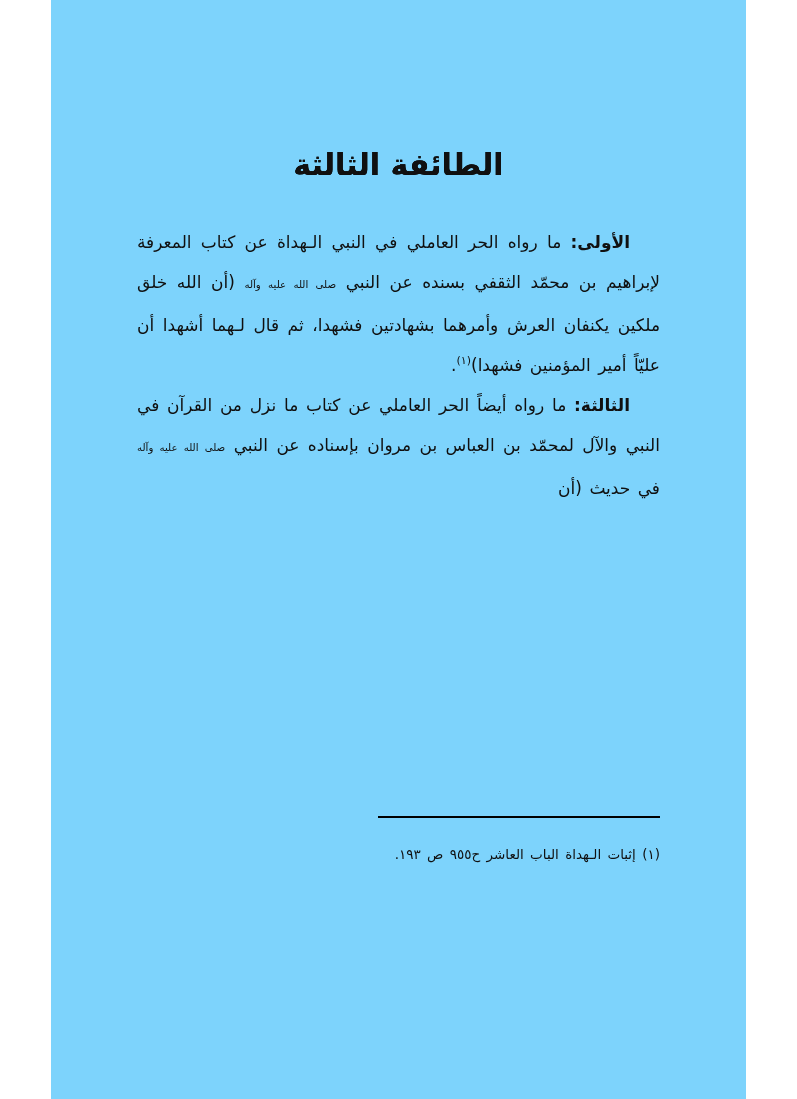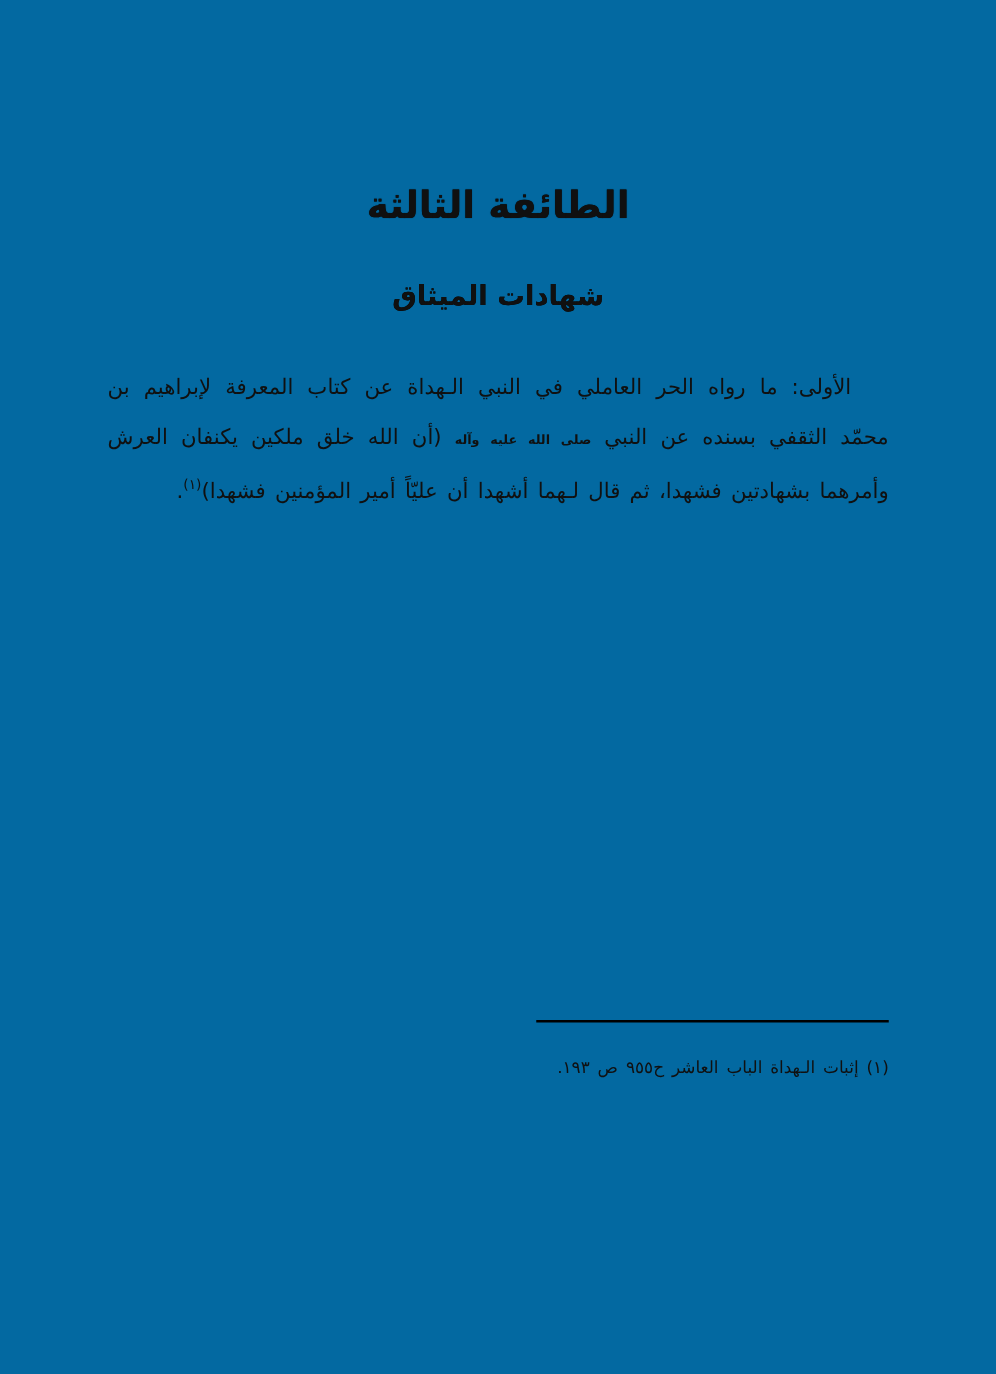--- a/index.html
+++ b/index.html
@@ -1,24 +1,24 @@
 <!DOCTYPE html>
 <html lang="ar" dir="rtl"><head>
 <meta charset="utf-8">
 <style>
   * { margin: 0; padding: 0; box-sizing: border-box; }
   html, body { background: #ffffff; }
   body { font-family: "DejaVu Sans", sans-serif; }
 
   .page {
     position: relative;
-    width: 797px;
+    width: 695px;
     height: 1099px;
     margin: 0 auto;
-    background: #0369a1;
+    background: #7dd3fc;
     direction: rtl;
     color: #101010;
     padding: 146px 86px 0 86px;
     overflow: hidden;
   }
 
   .title {
     text-align: center;
     font-size: 30px;
     font-weight: 700;
@@ -39,25 +39,25 @@
   .body {
     margin-top: 38px;
     font-size: 17px;
     line-height: 40px;
     text-align: justify;
     word-spacing: 0.12em;
   }
 
   .para { text-indent: 30px; }
 
-  .lead { font-weight: 400; }
+  .lead { font-weight: 700; }
 
   .honorific {
     font-size: 0.6em;
-    font-weight: 700;
+    font-weight: 400;
     white-space: nowrap;
   }
 
   sup.fnref {
     font-size: 11px;
     line-height: 0;
     vertical-align: 7px;
   }
 
   .footnotes {
@@ -82,29 +82,29 @@
     color: #101010;
   }
 </style>
 </head>
 <body>
 
 <div class="page">
 
   <h1 class="title">الطائفة الثالثة</h1>
 
-  <h2 class="subtitle">شهادات الميثاق</h2>
 
   <div class="body">
 
 
     <p class="para"><span class="lead">الأولى:</span><span> ما رواه الحر العاملي في النبي الـهداة عن كتاب المعرفة لإبراهيم بن محمّد الثقفي بسنده عن النبي </span><span class="honorific">صلى الله عليه وآله</span><span> (أن الله خلق ملكين يكنفان العرش وأمرهما بشهادتين فشهدا، ثم قال لـهما أشهدا أن عليّاً أمير المؤمنين فشهدا)</span><sup class="fnref">(١)</sup><span>.</span></p>
 
 
 
+    <p class="para"><span class="lead">الثالثة:</span><span> ما رواه أيضاً الحر العاملي عن كتاب ما نزل من القرآن في النبي والآل لمحمّد بن العباس بن مروان بإسناده عن النبي </span><span class="honorific">صلى الله عليه وآله</span><span> في حديث (أن</span></p>
 
   </div>
 
   <div class="footnotes">
     <div class="fn-rule"></div>
     <p class="footnote">(١) إثبات الـهداة الباب العاشر ح٩٥٥ ص ١٩٣.</p>
   </div>
 
 </div>
 

